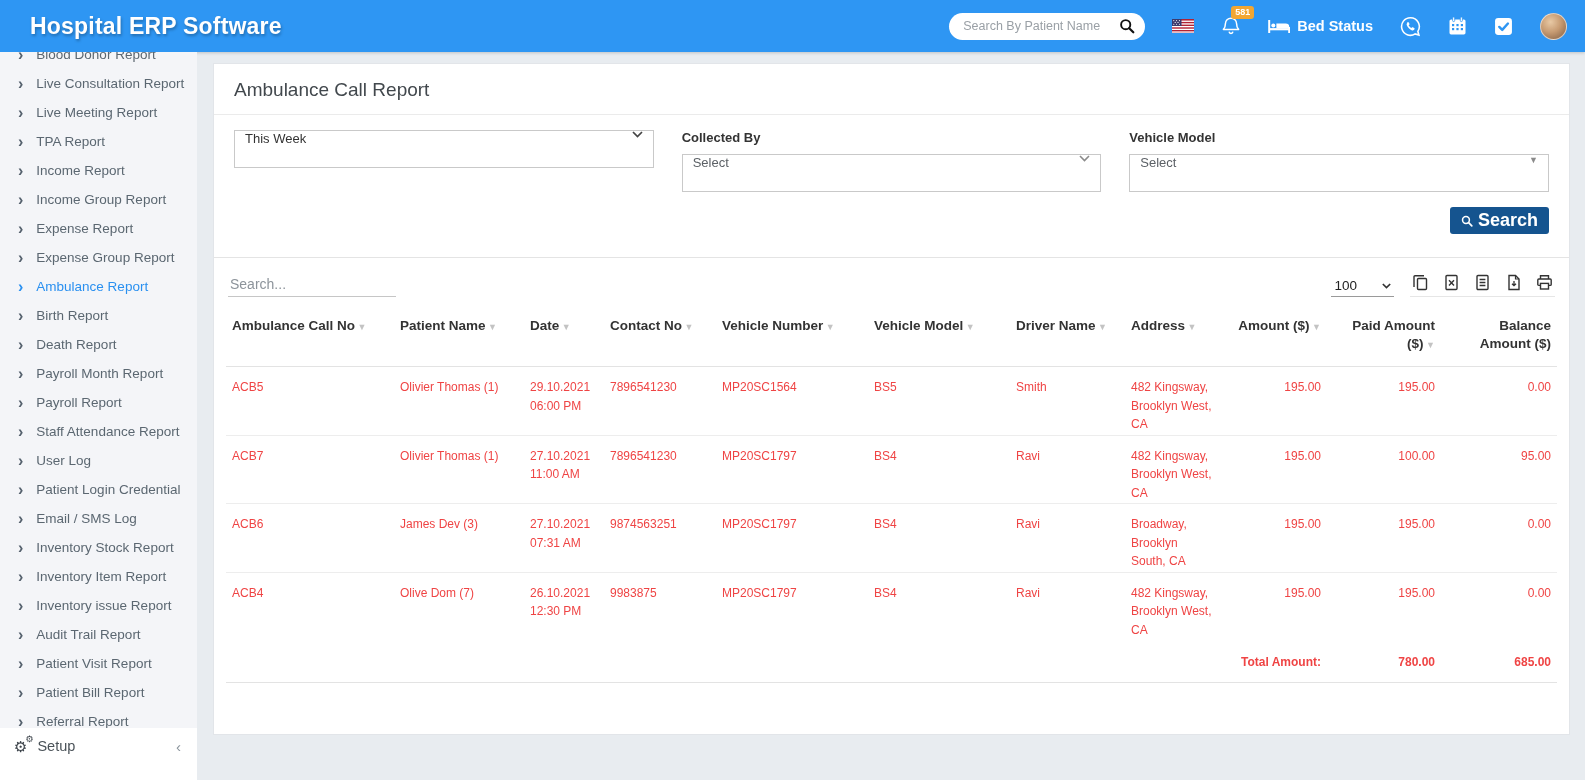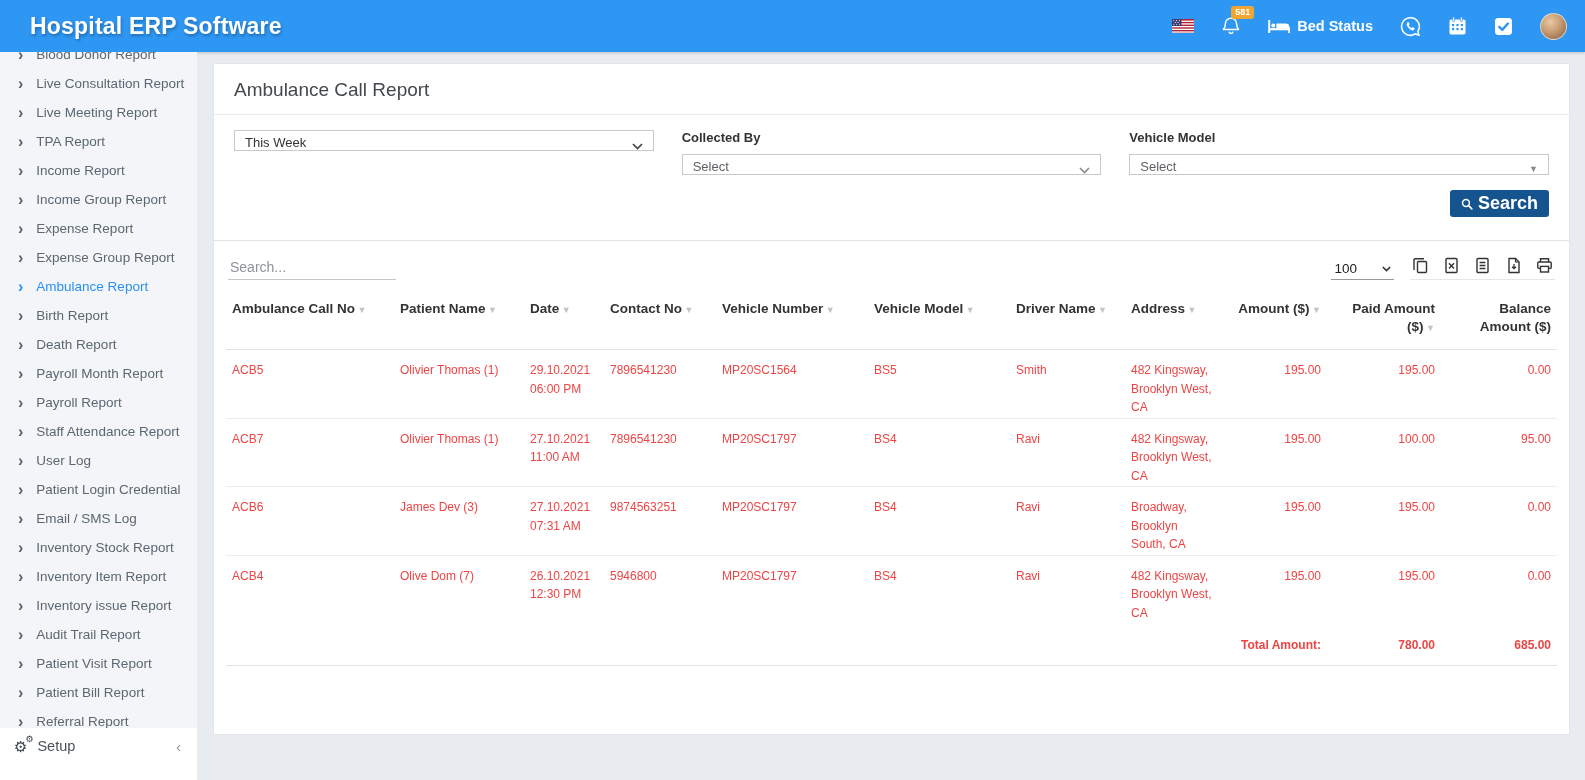--- a/index.html
+++ b/index.html
@@ -33,21 +33,21 @@
 
   
   .content { flex:1; padding:11px 15px 0 16px; overflow:hidden; }
   .panel { background:#fff; border:1px solid #e2e5e9; height:672px; display:flex; flex-direction:column; overflow:hidden; }
   .panel-title-row { padding:15px 20px 13px; border-bottom:1px solid #ebebeb; }
   .panel-title { font-size:19px; color:#42484d; }
   .filter-area { padding:15px 20px 0; border-bottom:1px solid #e4e4e4; }
   .filters { display:grid; grid-template-columns:1fr 1fr 1fr; column-gap:28px; }
   .filter-label { font-size:13px; font-weight:bold; color:#333; margin-bottom:9px; }
   .req-star { color:var(--required-star,#E05C5C); margin-left:2px; }
-  .select { height:21px; border:1px solid #c9c9c9; background:#fff; display:flex; align-items:flex-end; justify-content:space-between; padding:0 10px; font-size:13px; color:#333; cursor:pointer; }
+  .select { height:38px; border:1px solid #c9c9c9; background:#fff; display:flex; align-items:flex-start; justify-content:space-between; padding:0 10px; font-size:13px; color:#333; cursor:pointer; }
   .select.placeholder { color:#5c6166; }
   .select .sel-chev { color:#444; display:flex; }
   .select .sel-tri { color:#8a8a8a; font-size:9px; }
   .search-btn-row { display:flex; justify-content:flex-end; padding:15px 0 23px; }
   .btn-search { background:var(--search-button-bg,#15548F); border:none; color:#fff; font-size:18px; font-weight:bold; height:27px; padding:0 11px; border-radius:3px; display:flex; align-items:center; gap:5px; cursor:pointer; font-family:inherit; }
 
   
   .table-section { flex:1; padding:10px 12px 0; display:flex; flex-direction:column; overflow:hidden; }
   .tbl-toolbar { display:flex; justify-content:space-between; align-items:flex-end; padding:4px 2px 2px; }
   .tbl-search { border:none; border-bottom:1px solid #c6c6c6; width:168px; font-size:14px; color:#333; padding:4px 2px; outline:none; font-family:inherit; background:transparent; }
@@ -75,20 +75,29 @@
 </style>
 </head>
 <body>
 
 <div class="app">
 
   <div class="topbar">
     <div class="app-title">Hospital ERP Software</div>
     <div class="top-right">
 
+      <div class="search-pill">
+        <input type="text" placeholder="Search By Patient Name" style="">
+        <span class="hicon" style="color:#111">
+          <svg width="16" height="16" viewBox="0 0 16 16">
+              <circle cx="6.7" cy="6.7" r="4.6" fill="none" stroke="currentColor" stroke-width="1.9"></circle>
+              <line x1="10.2" y1="10.2" x2="14.3" y2="14.3" stroke="currentColor" stroke-width="2.2" stroke-linecap="round"></line>
+            </svg>
+        </span>
+      </div>
 
       <span class="hicon">
         <svg width="22" height="14" viewBox="0 0 22 14">
           <rect width="22" height="14" fill="#B22234"></rect>
           <g fill="#fff">
               <rect y="1.6" width="22" height="1.3"></rect>
               <rect y="4.3" width="22" height="1.3"></rect>
               <rect y="7" width="22" height="1.3"></rect>
               <rect y="9.7" width="22" height="1.3"></rect>
               <rect y="12.4" width="22" height="1.3"></rect>
@@ -437,21 +446,21 @@
                   <td>Ravi</td>
                   <td>Broadway, Brooklyn South, CA</td>
                   <td class="right">195.00</td>
                   <td class="right">195.00</td>
                   <td class="right">0.00</td>
                 </tr>
                 <tr>
                   <td>ACB4</td>
                   <td>Olive Dom (7)</td>
                   <td>26.10.2021 12:30 PM</td>
-                  <td>5946800</td>
+                  <td>9983875</td>
                   <td>MP20SC1797</td>
                   <td>BS4</td>
                   <td>Ravi</td>
                   <td>482 Kingsway, Brooklyn West, CA</td>
                   <td class="right">195.00</td>
                   <td class="right">195.00</td>
                   <td class="right">0.00</td>
                 </tr>
               </tbody>
             <tfoot>

